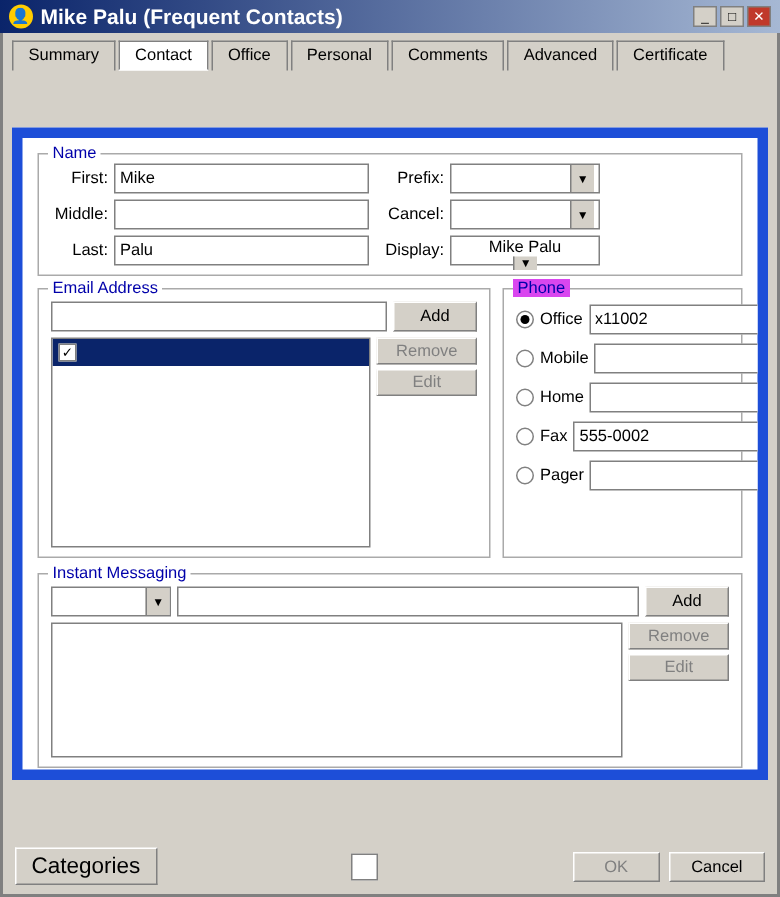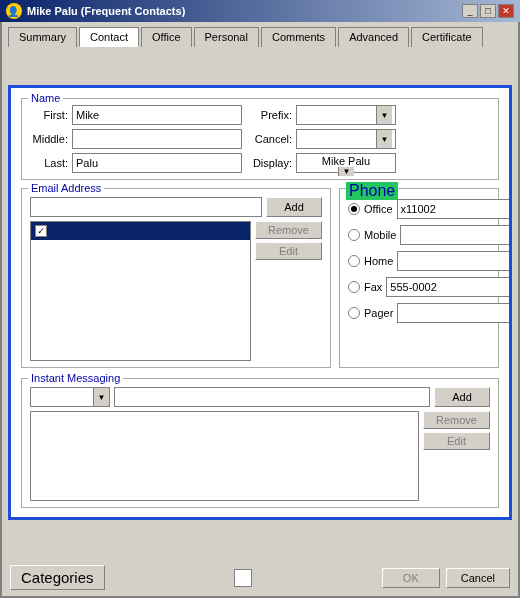--- a/index.html
+++ b/index.html
@@ -32,21 +32,21 @@
       height: 16px;
       background: #ffcc00;
       border-radius: 50%;
       display: flex;
       align-items: center;
       justify-content: center;
       font-size: 10px;
       color: #333;
     }
     .title-bar-text {
-      font-size: 11px;
+      font-size: 14px;
       font-weight: bold;
     }
     .title-bar-controls {
       display: flex;
       gap: 2px;
     }
     .title-btn {
       width: 16px;
       height: 14px;
       background: #d4d0c8;
@@ -92,21 +92,21 @@
     .tab.active {
       background: #ffffff;
       border-bottom: 1px solid #ffffff;
       z-index: 2;
       font-weight: normal;
     }
 
     
     .content {
       background: #ffffff;
-      border: 3px solid #1d4ed8;
+      border: 7px solid #1d4ed8;
       margin: 0 6px;
       flex: 1;
       padding: 10px;
       overflow: hidden;
     }
 
     
     .name-section {
       border: 1px solid #aaa;
       padding: 6px 8px;
@@ -264,24 +264,24 @@
     .phone-section {
       border: 1px solid #aaa;
       padding: 6px 8px;
       position: relative;
       width: 160px;
     }
     .phone-section-legend {
       position: absolute;
       top: -7px;
       left: 6px;
-      background: #22c55e;
+      background: #d946ef;
       padding: 0 3px;
       color: #0000aa;
-      font-size: 16px;
+      font-size: 11px;
     }
     .phone-row {
       display: flex;
       align-items: center;
       gap: 4px;
       margin-bottom: 6px;
     }
     .phone-row:last-child { margin-bottom: 0; }
     .radio-btn {
       width: 12px;

